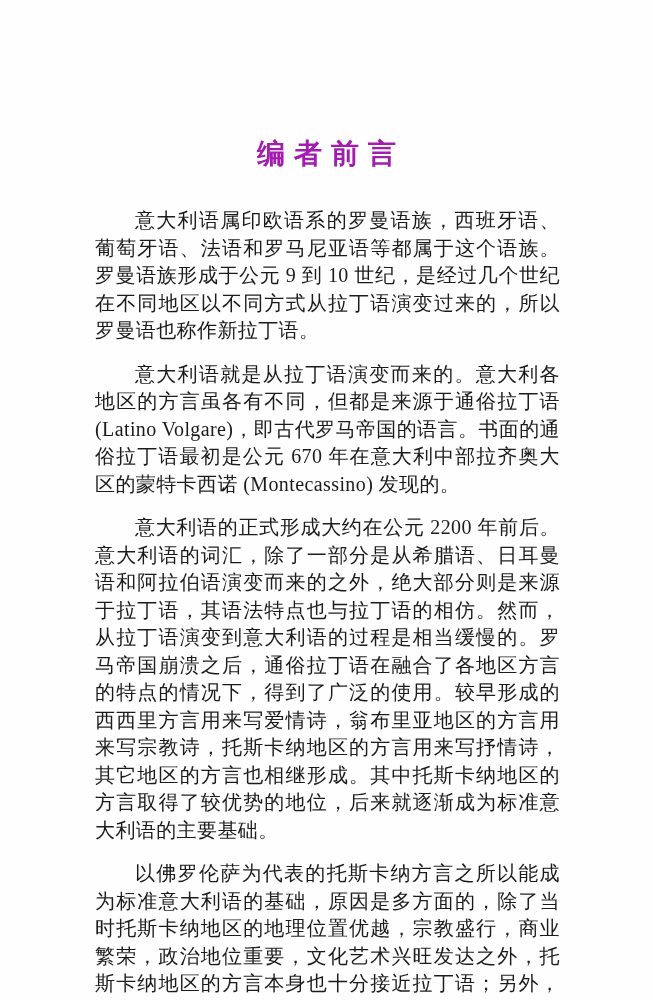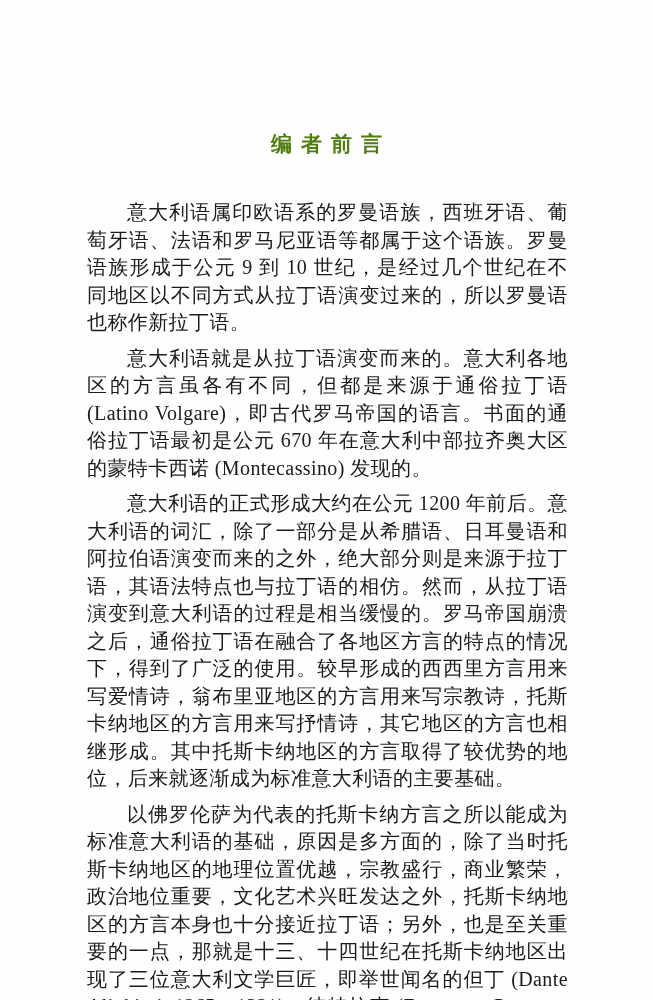--- a/index.html
+++ b/index.html
@@ -15,50 +15,50 @@
     overflow: hidden;
     font-family: "Liberation Serif", "DejaVu Serif", serif;
     color: #1c1c1c;
   }
   .page-title {
     position: absolute;
     top: 116px;
     left: 0;
     right: 0;
     text-align: center;
-    font-size: 21px;
+    font-size: 28px;
     font-weight: 600;
     letter-spacing: 9px;
     text-indent: 9px; 
-    color: #4d7c0f;
+    color: #a21caf;
   }
   .content {
     position: absolute;
     top: 191px;
     left: 79px;
     width: 497px;
     font-size: 20px;
     line-height: 27.5px;
     letter-spacing: 0.4px;
     text-align: justify;
     text-justify: inter-ideograph;
     color: #1b1b1b;
   }
   .content p {
-    margin: 8px;
+    margin: 16px;
     padding: 0;
     text-indent: 2em;
   }
 </style>
 </head>
 <body>
 
 <div class="sheet">
   <h1 class="page-title">编者前言</h1>
 
   <div class="content">
     <p>意大利语属印欧语系的罗曼语族，西班牙语、葡萄牙语、法语和罗马尼亚语等都属于这个语族。罗曼语族形成于公元 9 到 10 世纪，是经过几个世纪在不同地区以不同方式从拉丁语演变过来的，所以罗曼语也称作新拉丁语。</p>
     <p>意大利语就是从拉丁语演变而来的。意大利各地区的方言虽各有不同，但都是来源于通俗拉丁语(Latino Volgare)，即古代罗马帝国的语言。书面的通俗拉丁语最初是公元 670 年在意大利中部拉齐奥大区的蒙特卡西诺 (Montecassino) 发现的。</p>
-    <p>意大利语的正式形成大约在公元 1200 年前后。意大利语的词汇，除了一部分是从希腊语、日耳曼语和阿拉伯语演变而来的之外，绝大部分则是来源于拉丁语，其语法特点也与拉丁语的相仿。然而，从拉丁语演变到意大利语的过程是相当缓慢的。罗马帝国崩溃之后，通俗拉丁语在融合了各地区方言的特点的情况下，得到了广泛的使用。较早形成的西西里方言用来写爱情诗，翁布里亚地区的方言用来写宗教诗，托斯卡纳地区的方言用来写抒情诗，其它地区的方言也相继形成。其中托斯卡纳地区的方言取得了较优势的地位，后来就逐渐成为标准意大利语的主要基础。</p>
+    <p>意大利语的正式形成大约在公元 2200 年前后。意大利语的词汇，除了一部分是从希腊语、日耳曼语和阿拉伯语演变而来的之外，绝大部分则是来源于拉丁语，其语法特点也与拉丁语的相仿。然而，从拉丁语演变到意大利语的过程是相当缓慢的。罗马帝国崩溃之后，通俗拉丁语在融合了各地区方言的特点的情况下，得到了广泛的使用。较早形成的西西里方言用来写爱情诗，翁布里亚地区的方言用来写宗教诗，托斯卡纳地区的方言用来写抒情诗，其它地区的方言也相继形成。其中托斯卡纳地区的方言取得了较优势的地位，后来就逐渐成为标准意大利语的主要基础。</p>
     <p>以佛罗伦萨为代表的托斯卡纳方言之所以能成为标准意大利语的基础，原因是多方面的，除了当时托斯卡纳地区的地理位置优越，宗教盛行，商业繁荣，政治地位重要，文化艺术兴旺发达之外，托斯卡纳地区的方言本身也十分接近拉丁语；另外，也是至关重要的一点，那就是十三、十四世纪在托斯卡纳地区出现了三位意大利文学巨匠，即举世闻名的但丁 (Dante Alighieri, 1265—1321)，彼特拉克 (Francesco Petrarca, 1304—1374) 和薄伽丘 (Giovanni Boccaccio, 1313—1375)。</p>
 
   </div>
 </div>
 
 </body></html>

